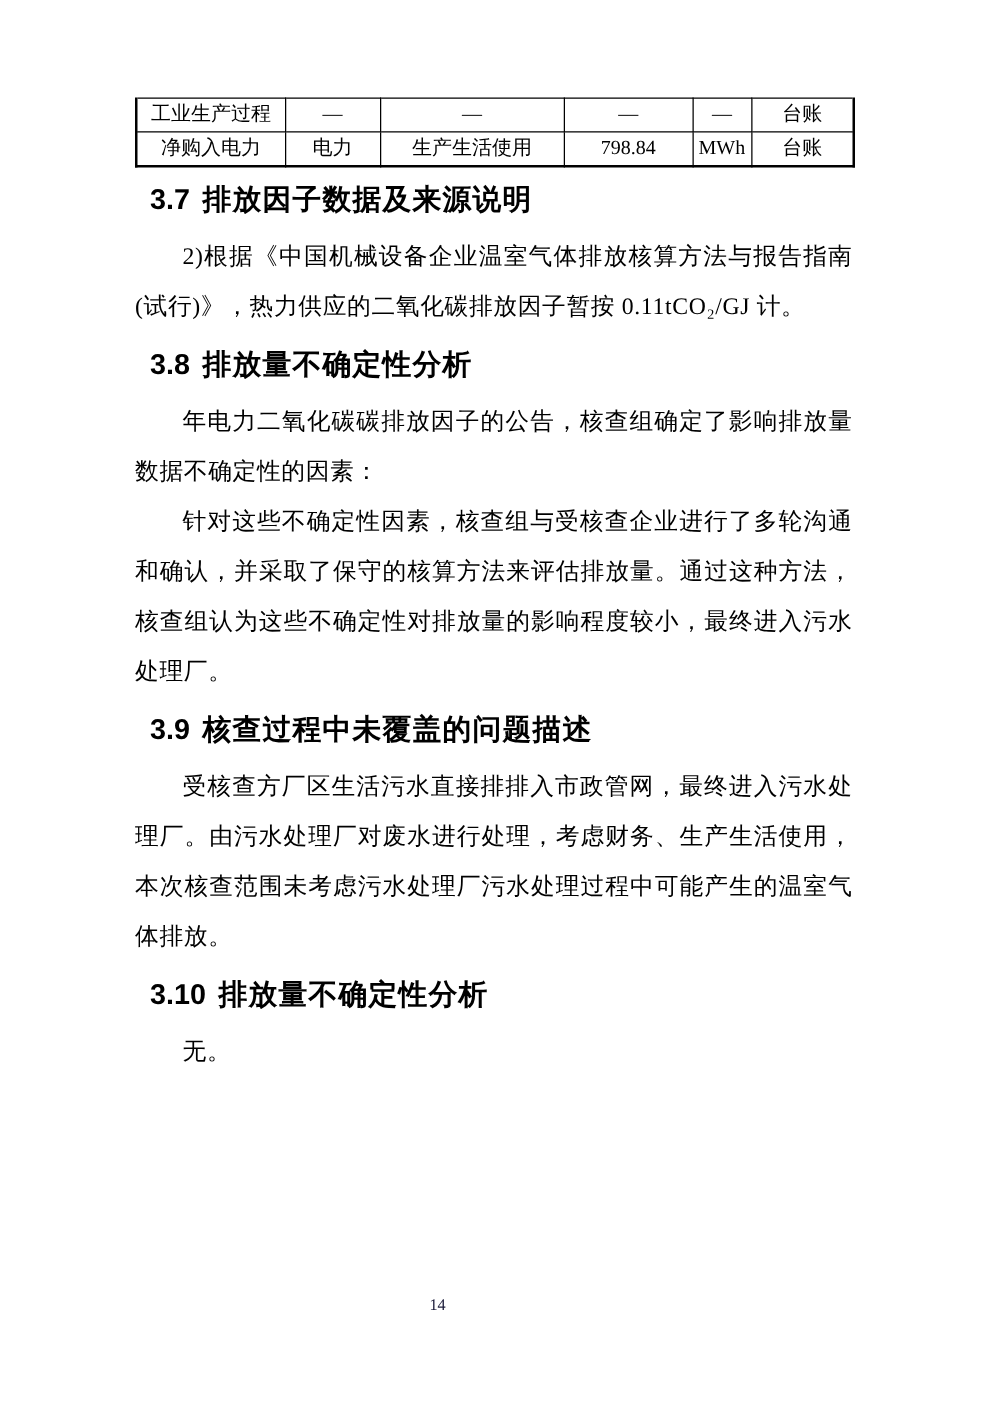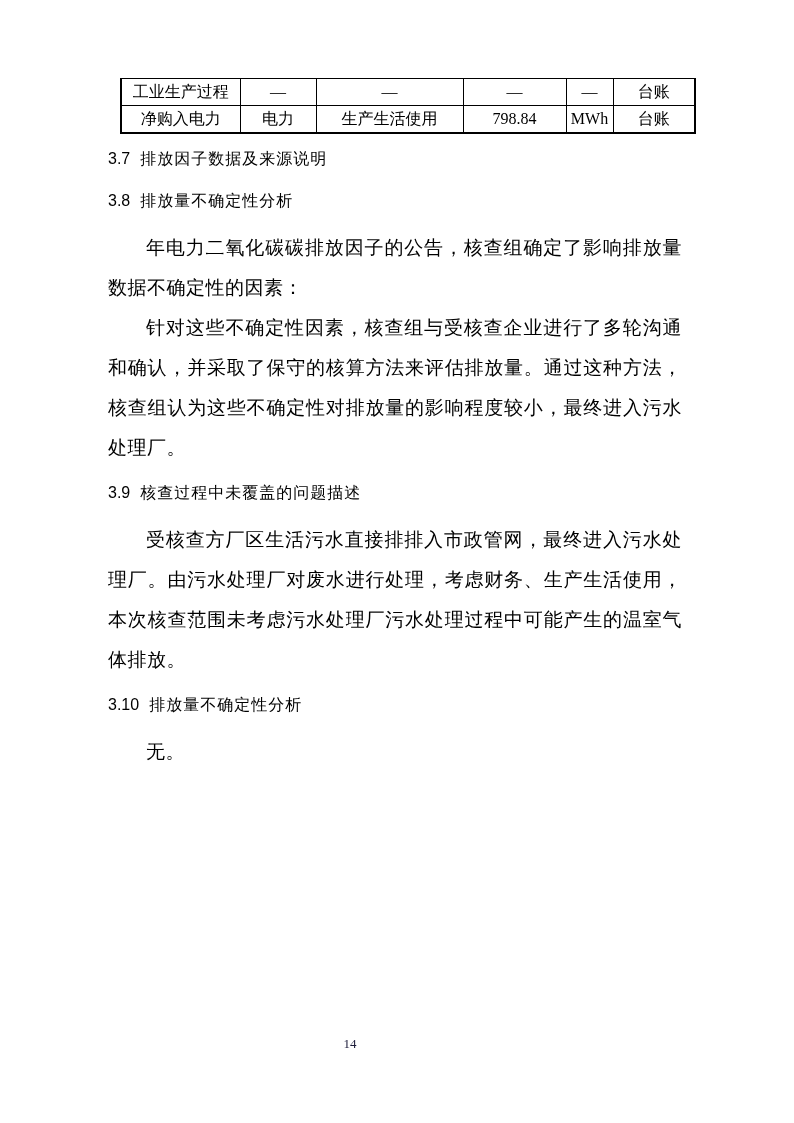--- a/index.html
+++ b/index.html
@@ -20,39 +20,38 @@
     left: 108px;
     top: 78px;
     width: 574px;
   }
   table.data-table {
     border-collapse: collapse;
     table-layout: fixed;
     width: 574px;
     border: 2px solid #000;
     border-top-width: 1px;
-    margin-left: 12px;
   }
   table.data-table td {
     border: 1px solid #000;
     height: 26px;
     text-align: center;
     vertical-align: middle;
     font-size: 16px;
     line-height: 26px;
     padding: 0 2px;
     white-space: nowrap;
     overflow: hidden;
   }
   .section-heading {
     font-family: "Liberation Sans", "DejaVu Sans", sans-serif;
-    font-weight: normal;
-    font-size: 16px;
+    font-weight: bold;
+    font-size: 23px;
     line-height: 30px;
-    margin: 10px 0 12px 0;
+    margin: 10px 0 12px 12px;
     letter-spacing: 1px;
   }
   .section-heading .sec-num {
     letter-spacing: 0;
     margin-right: 10px;
   }
   .para {
     font-size: 19px;
     line-height: 40px;
     margin: 0;
@@ -101,20 +100,21 @@
         <td>798.84</td>
         <td>MWh</td>
         <td>台账</td>
       </tr>
     </tbody>
   </table>
 
   <h2 class="section-heading">
     <span class="sec-num">3.7</span><span>排放因子数据及来源说明</span>
   </h2>
+  <p class="para">2)根据《中国机械设备企业温室气体排放核算方法与报告指南(试行)》，热力供应的二氧化碳排放因子暂按 0.11tCO₂/GJ 计。</p>
 
   <h2 class="section-heading">
     <span class="sec-num">3.8</span><span>排放量不确定性分析</span>
   </h2>
   <p class="para">年电力二氧化碳碳排放因子的公告，核查组确定了影响排放量数据不确定性的因素：</p>
   <p class="para">针对这些不确定性因素，核查组与受核查企业进行了多轮沟通和确认，并采取了保守的核算方法来评估排放量。通过这种方法，核查组认为这些不确定性对排放量的影响程度较小，最终进入污水处理厂。</p>
 
   <h2 class="section-heading">
     <span class="sec-num">3.9</span><span>核查过程中未覆盖的问题描述</span>
   </h2>

